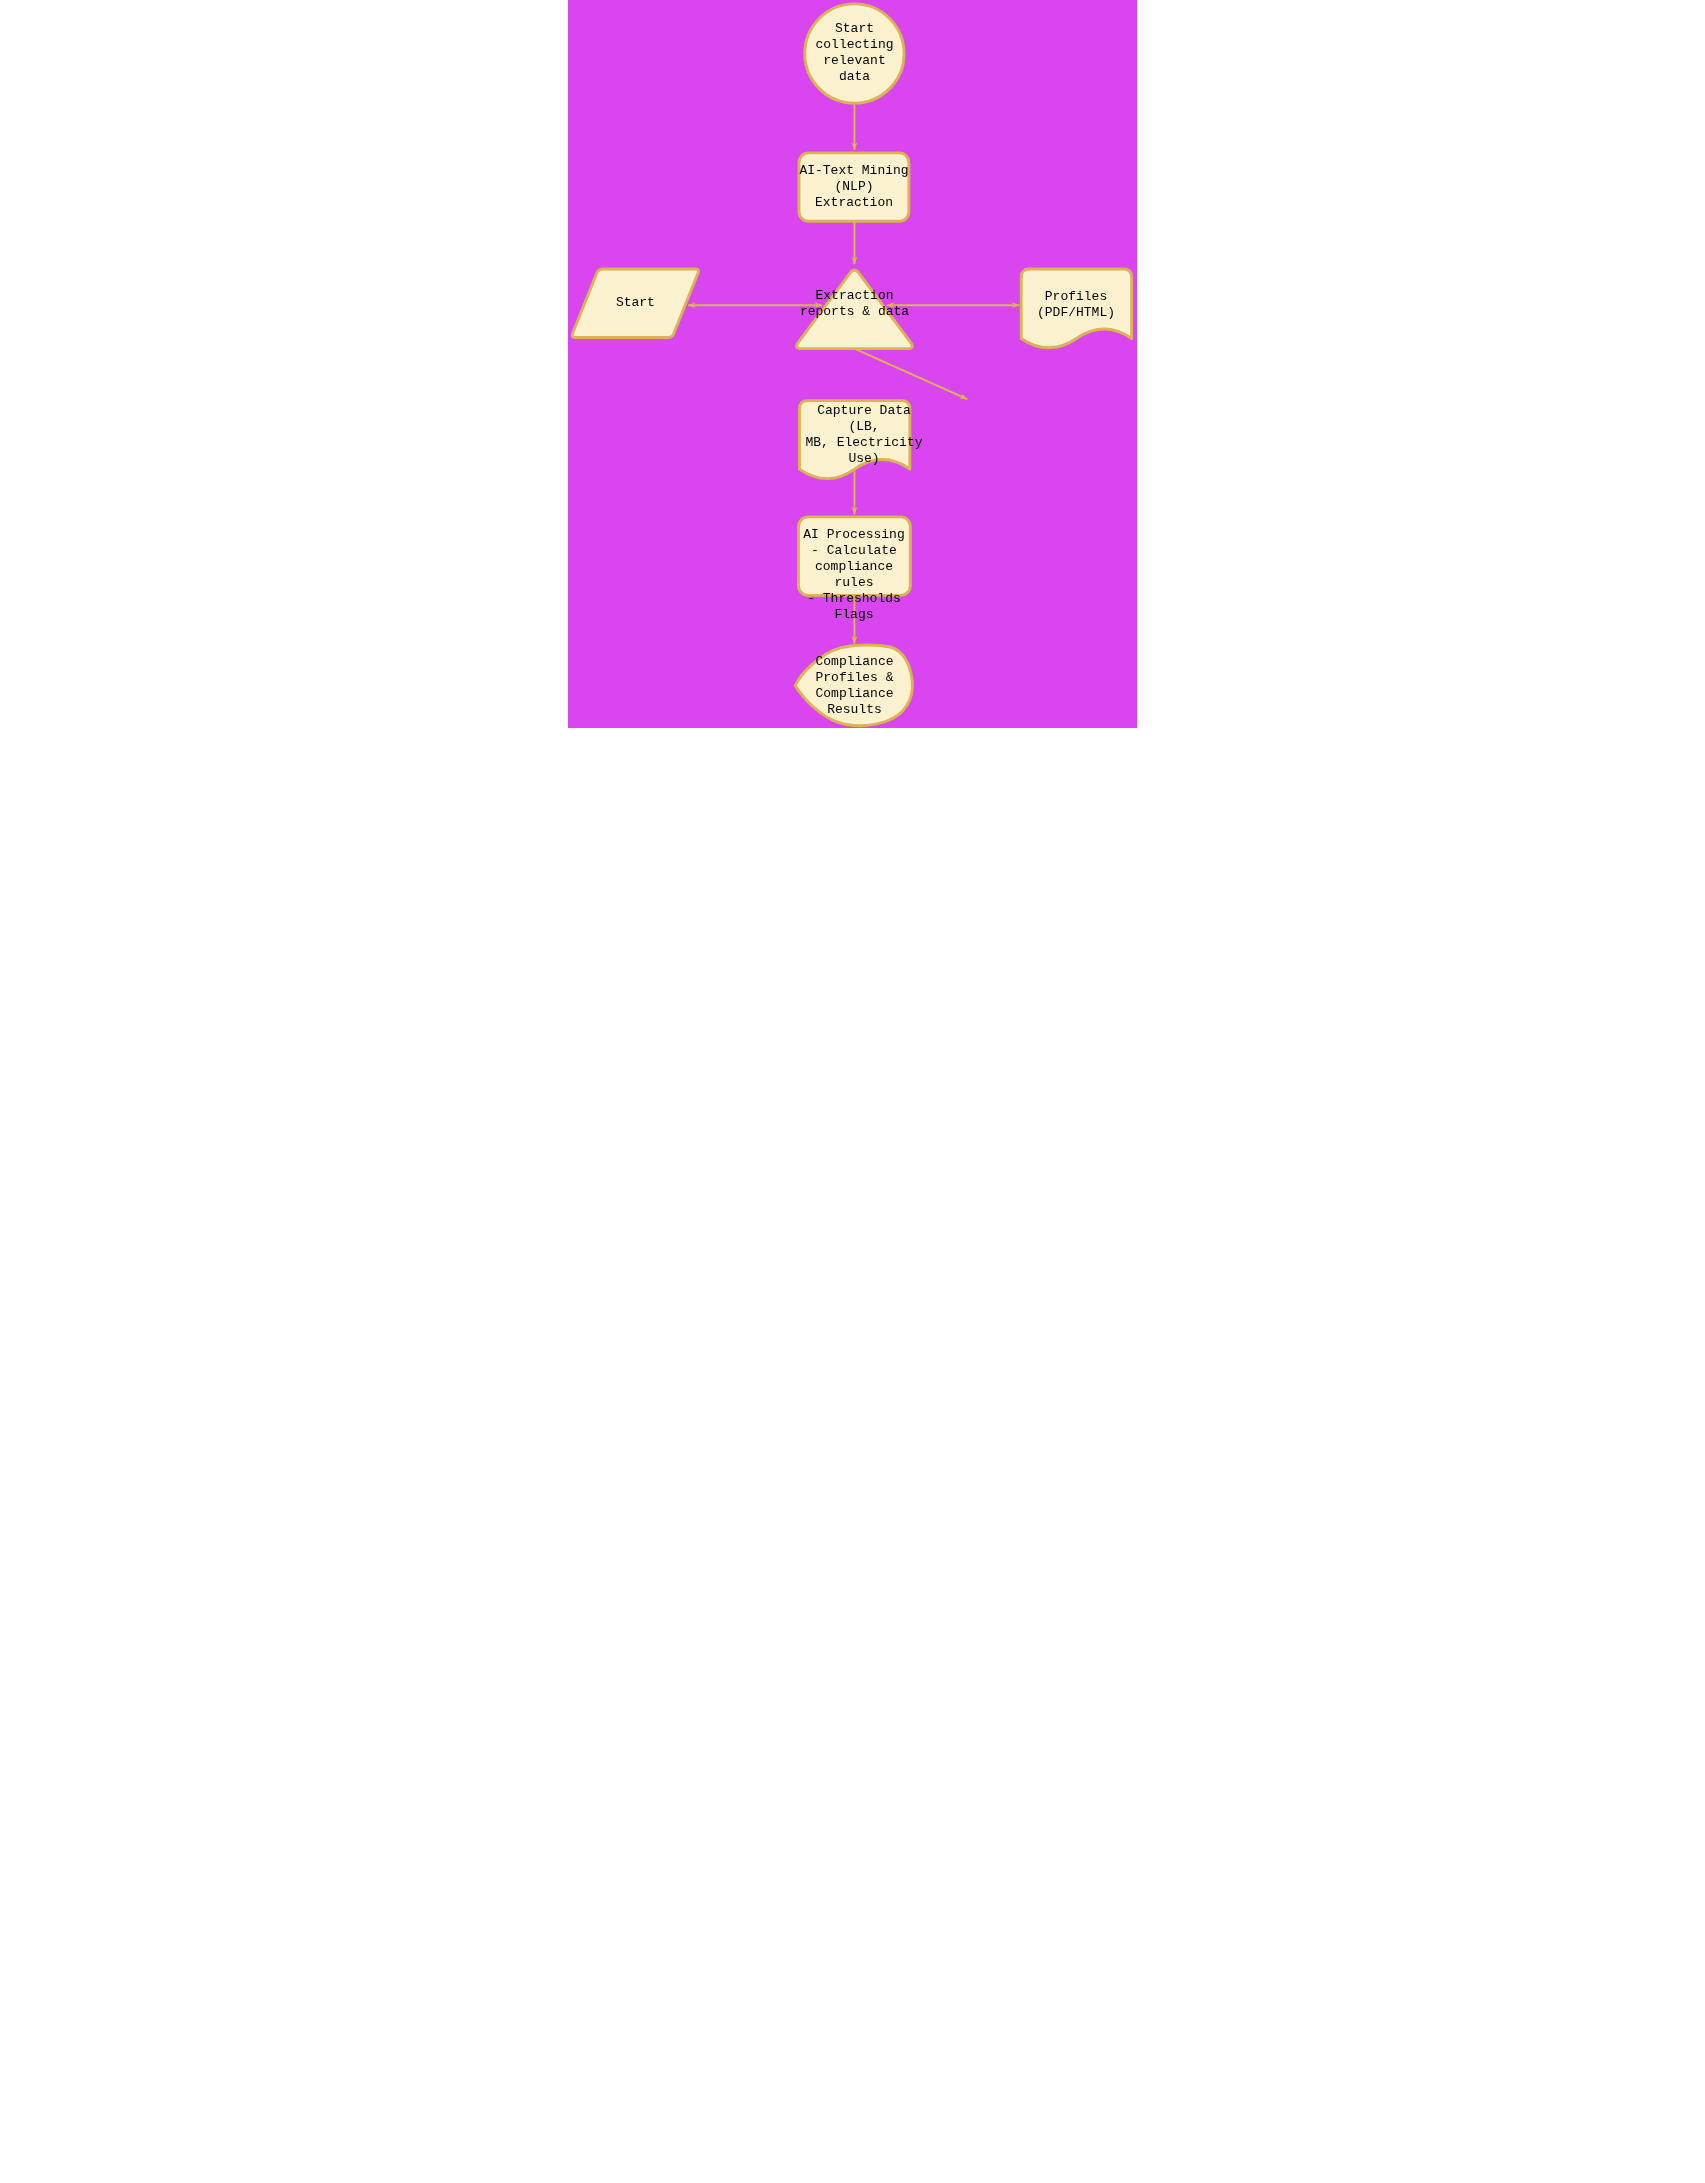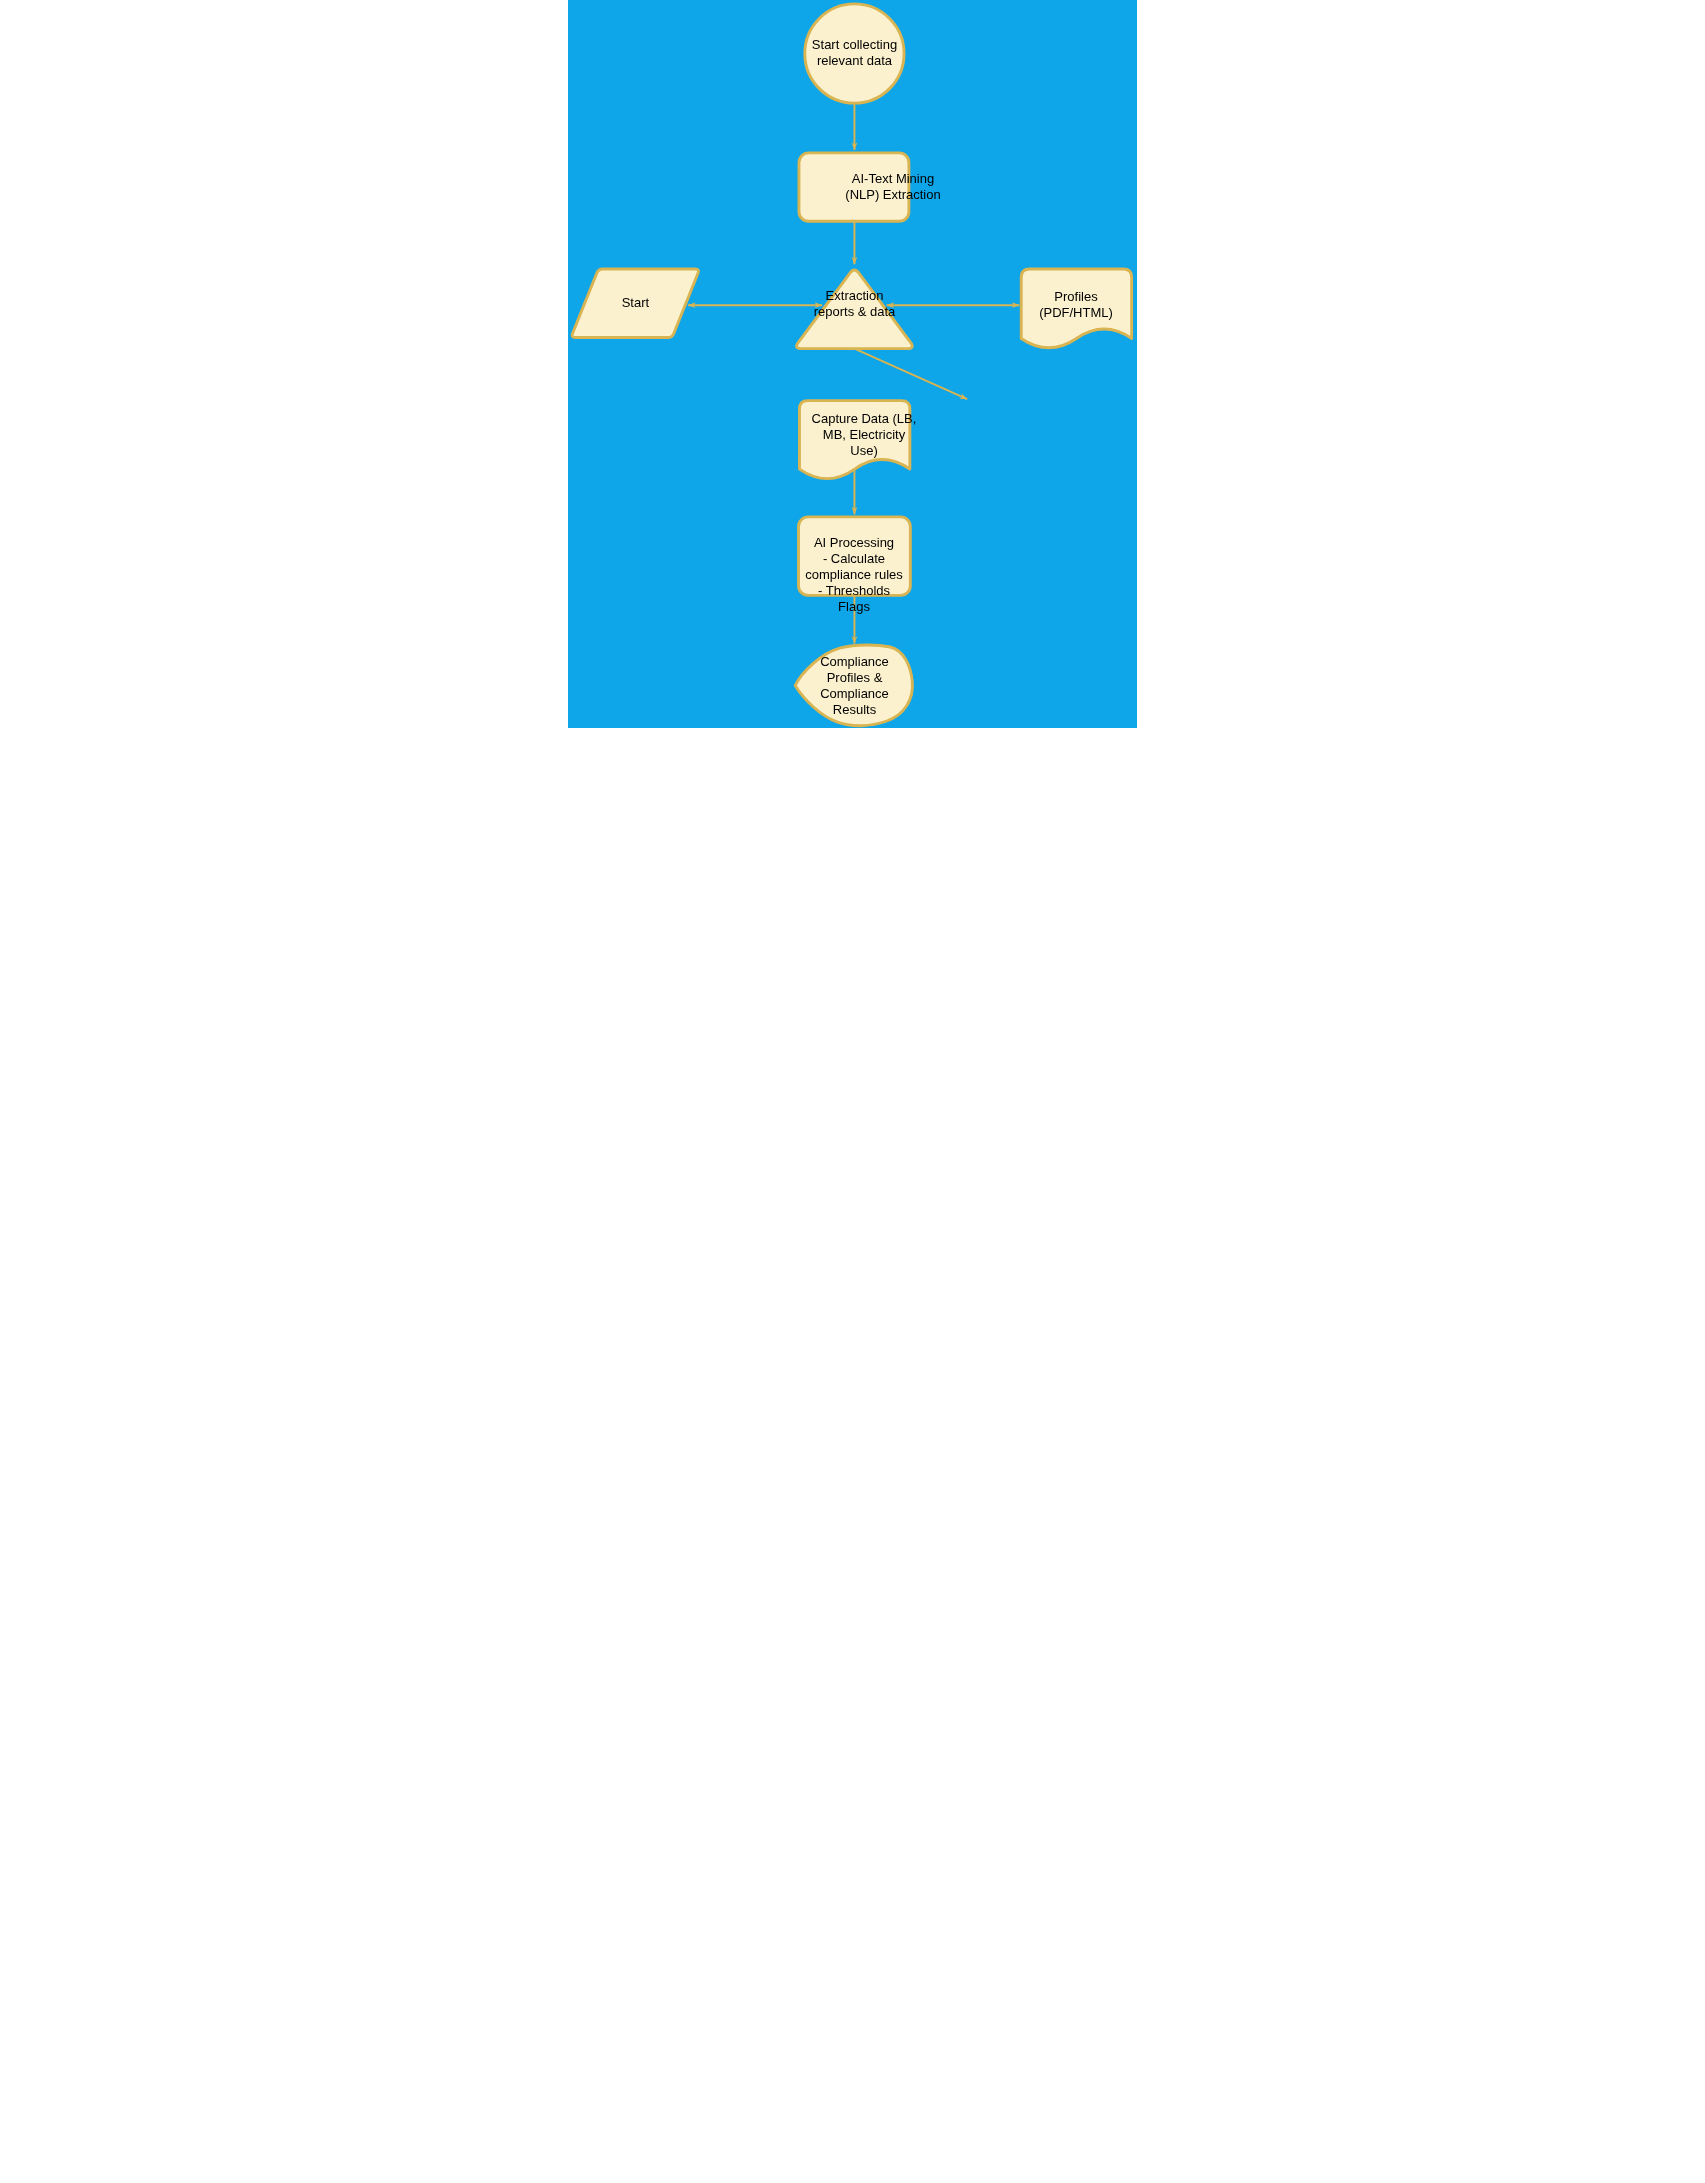--- a/index.html
+++ b/index.html
@@ -1,21 +1,21 @@
 <!DOCTYPE html>
 <html style="font-size:7.7px"><head>
 <meta charset="utf-8">
 <style>
   html,body{margin:0;padding:0;background:#ffffff;}
   .canvas{
     position:relative;
     width:569px;height:728px;
     margin:0 auto;
-    background:#0ea5e9;
-    font-family:Liberation Sans, sans-serif;
+    background:#d946ef;
+    font-family:Liberation Mono, monospace;
   }
   .canvas svg{position:absolute;left:0;top:0;}
   .shape{fill:#FBF1CE;stroke:#D9B452;stroke-width:6;stroke-linejoin:round;}
   .edge{stroke:#D9B452;stroke-width:4;fill:none;}
   .label{
     position:absolute;
     display:flex;align-items:center;justify-content:center;
     text-align:center;
     color:#000000;
     font-size:13px;line-height:16px;
@@ -56,21 +56,21 @@
     <path class="shape" d="M 480,848 Q 480,831 497,831 L 692,831 Q 709,831 709,848 L 709,973 C 671,947 632,947 594.5,973 C 557,999 518,999 480,973 Z"></path>
 
     <rect class="shape" x="478" y="1072" width="232" height="163" rx="20" ry="20"></rect>
 
     <path class="shape" d="M 471,1422 C 485,1394 523,1356 565,1344 C 597,1336 640,1336 668,1342 C 696,1349 711,1380 714,1414 C 717,1450 699,1482 660,1496 C 628,1507 589,1509 559,1498 C 523,1485 489,1451 471,1422 Z"></path>
   </svg>
 
   <div class="label" style="left:237px;top:3.9px;width:99px;height:99px;">Start collecting
 relevant data</div>
 
-  <div class="label" style="left:231px;top:153px;width:110px;height:68px;padding-left:39px;">AI-Text Mining
+  <div class="label" style="left:231px;top:153px;width:110px;height:68px;">AI-Text Mining
 (NLP) Extraction</div>
 
   <div class="label" style="left:226px;top:264px;width:121px;height:79px;">Extraction
 reports &amp; data</div>
 
   <div class="label" style="left:2.9px;top:269px;width:129px;height:68px;">Start</div>
 
   <div class="label" style="left:453px;top:270px;width:110px;height:69px;">Profiles
 (PDF/HTML)</div>
 

